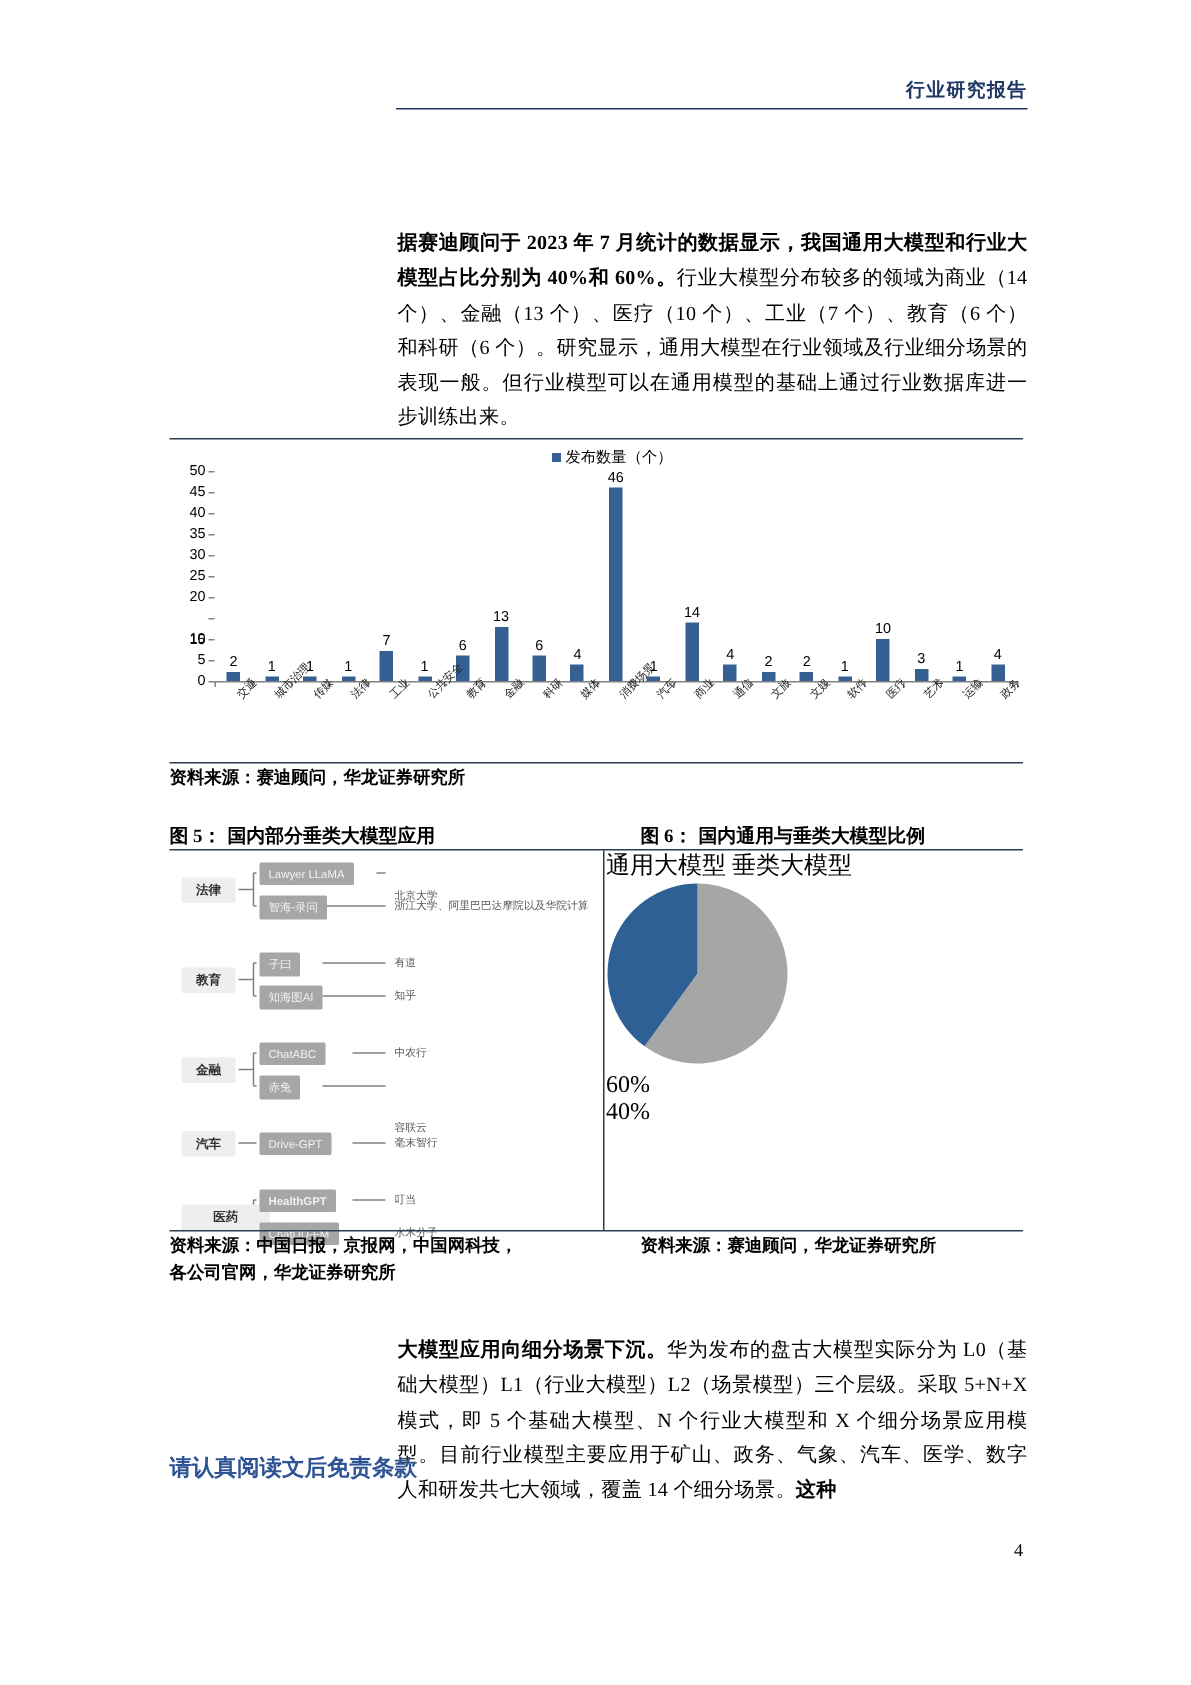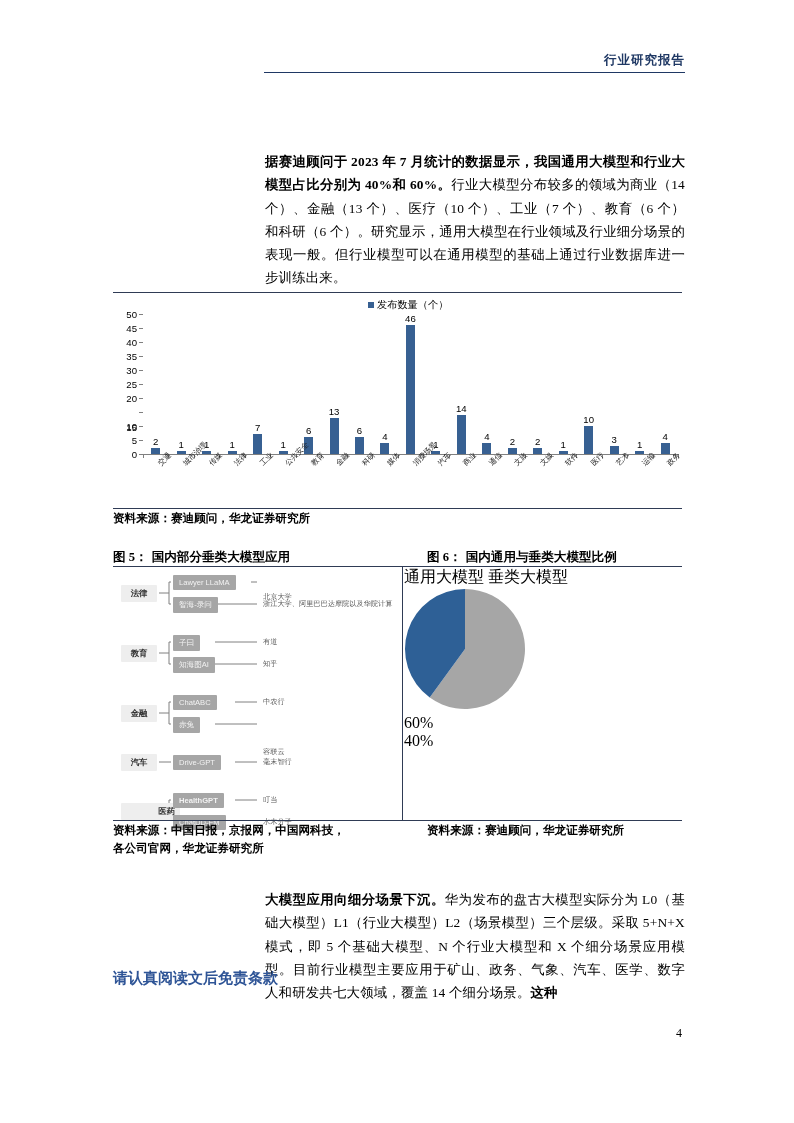--- a/index.html
+++ b/index.html
@@ -373,21 +373,21 @@
         <div class="mdl" style="left: 60px; top: 90px;">知海图AI</div>
         <div class="org" style="left: 150px; top: 92px;">知乎</div>
         <div class="cat" style="left: 8px; top: 138px; width: 36px;">金融</div>
         <div class="mdl" style="left: 60px; top: 128px;">ChatABC</div>
         <div class="org" style="left: 150px; top: 130px;">中农行</div>
         <div class="mdl" style="left: 60px; top: 150px;">赤兔</div>
         <div class="org" style="left: 150px; top: 152px; margin-top: 28px;">容联云</div>
         <div class="cat" style="left: 8px; top: 187px; width: 36px;">汽车</div>
         <div class="mdl" style="left: 60px; top: 188px;">Drive-GPT</div>
         <div class="org" style="left: 150px; top: 190px;">毫末智行</div>
-        <div class="cat" style="left: 8px; top: 236px; width: 59px; text-align: right;">医药</div>
+        <div class="cat" style="left: 8px; top: 236px; width: 59px;">医药</div>
         <div class="mdl" style="left: 60px; top: 226px; font-weight: bold;">HealthGPT</div>
         <div class="org" style="left: 150px; top: 228px;">叮当</div>
         <div class="mdl" style="left: 60px; top: 248px;">ChatDD-FM</div>
         <div class="org" style="left: 150px; top: 250px;">水木分子</div>
       </div>
   </div>
 
   <div id="fig6box">
     <div class="legend">
       <span class="it">

